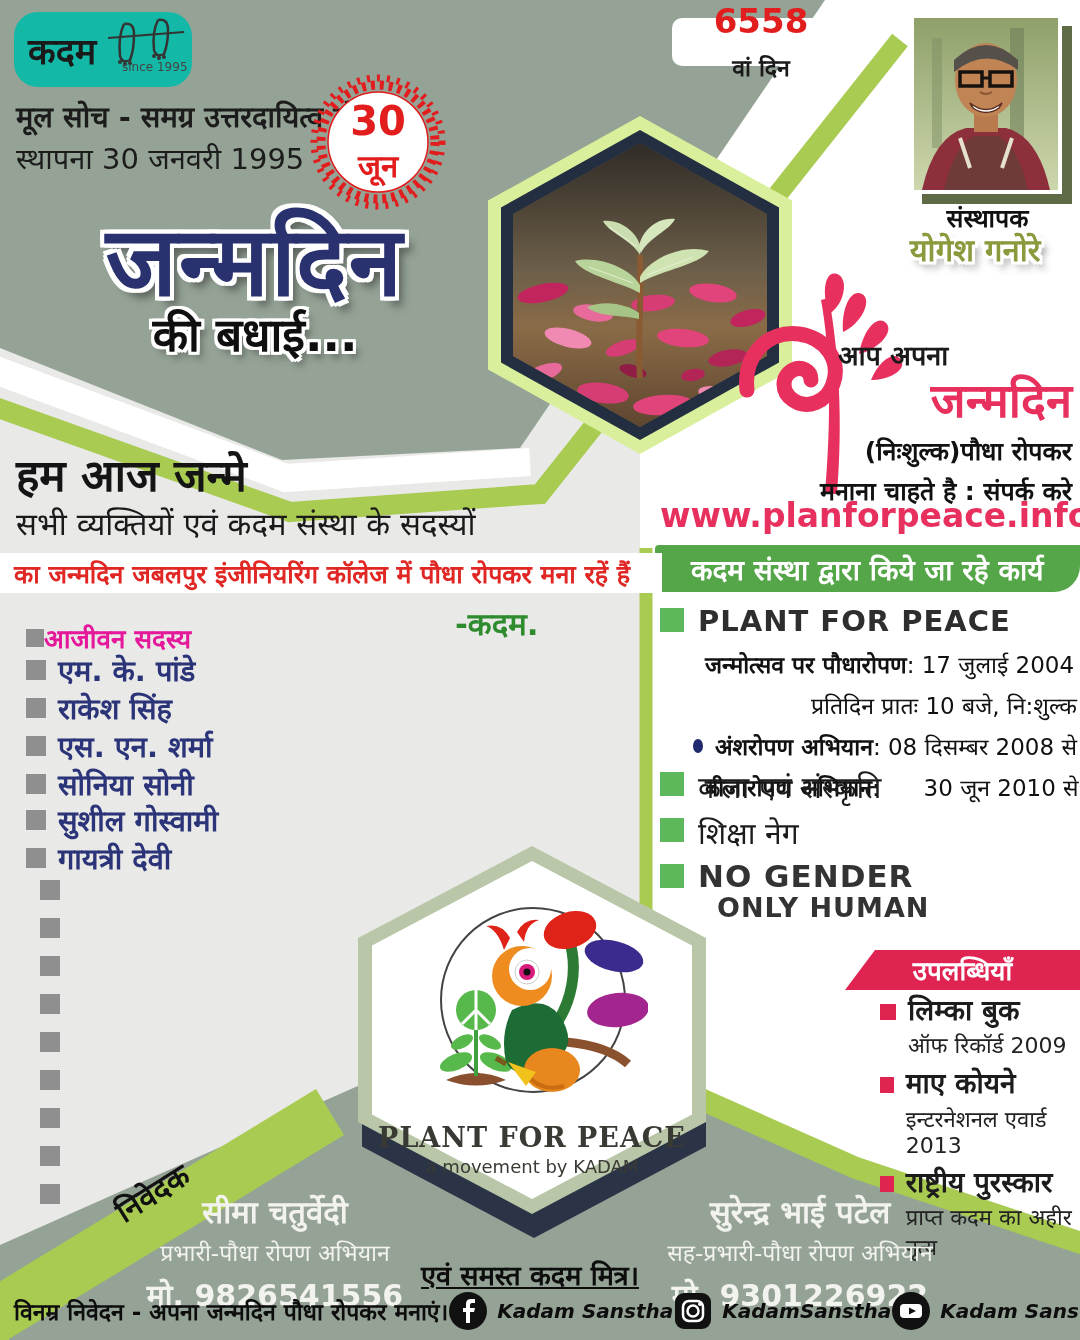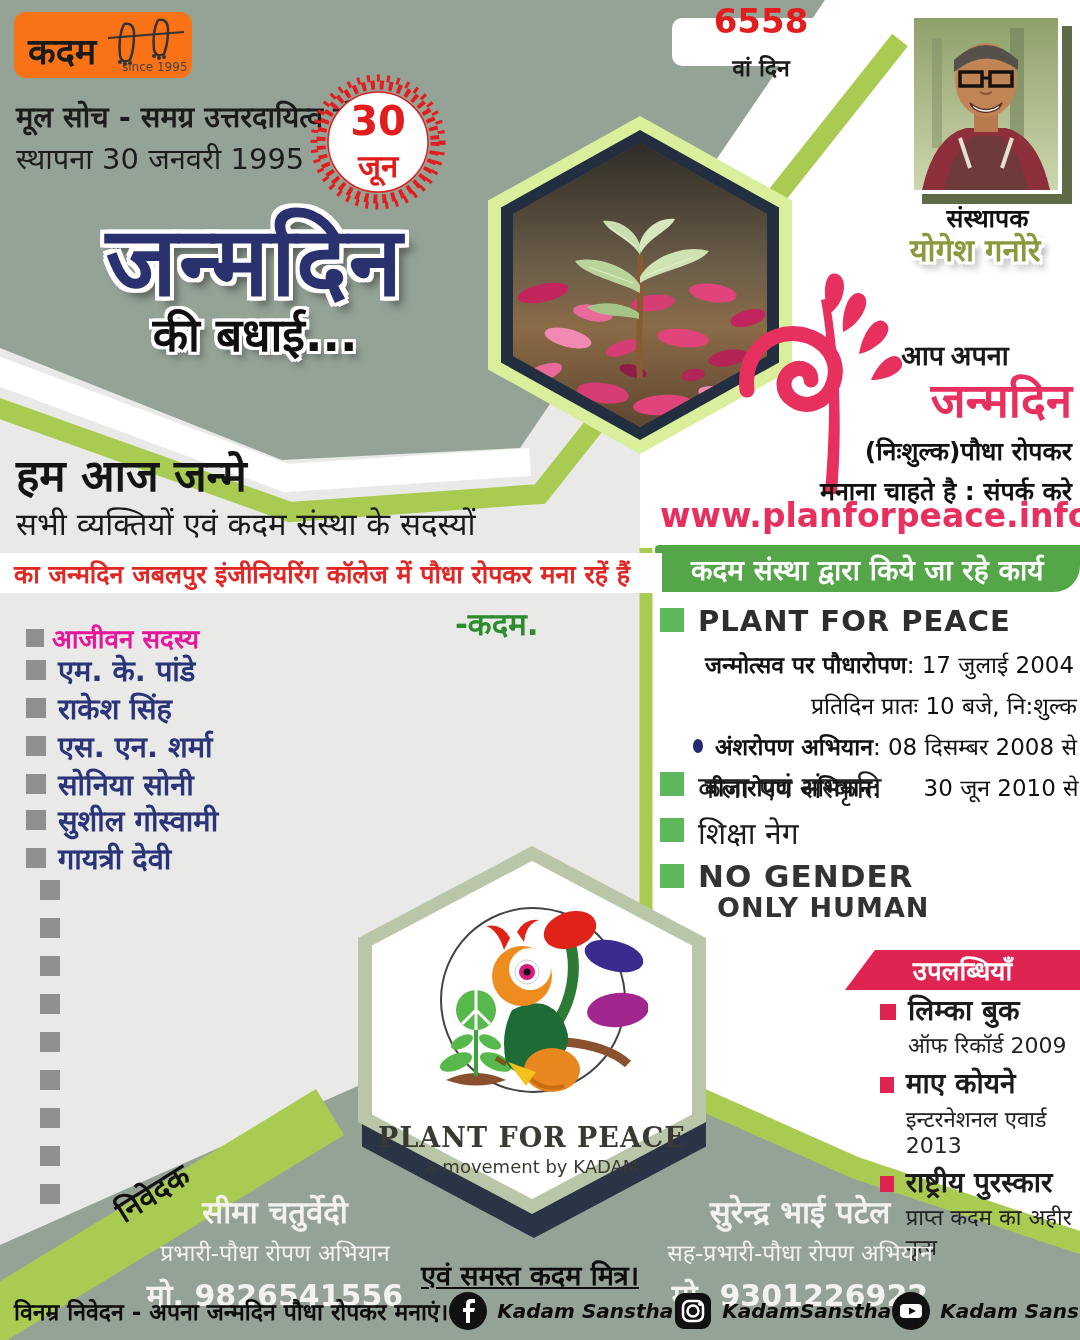--- a/index.html
+++ b/index.html
@@ -45,21 +45,21 @@
     <polygon points="0,1245 360,1085 530,1200 660,1085 856,1178 1080,1253 1080,1340 0,1340" fill="#95a396"></polygon>
     <path d="M 640,1072 L 856,1168 L 1090,1246" stroke="#a9cb52" stroke-width="22" fill="none"></path>
     <polygon points="0,0 825,0 520,448 282,460 0,348" fill="#95a396"></polygon>
     <path d="M -10,368 L 286,478 L 530,462" stroke="#ffffff" stroke-width="28" fill="none"></path>
     <path d="M -10,405 L 290,512 L 540,494 L 900,40" stroke="#a9cb52" stroke-width="20" fill="none"></path>
     <path d="M 646,548 L 646,912 L 576,988" stroke="#a9cb52" stroke-width="13" fill="none"></path>
     <path d="M -20,1325 L 330,1112" stroke="#a9cb52" stroke-width="54" fill="none"></path>
     <rect x="0" y="1283" width="9" height="57" fill="#a9cb52"></rect>
   </svg>
 
-  <div class="abs z1" style="left:14px;top:12px;width:178px;height:66px;background:#f97316;border-radius:12px;">
+  <div class="abs z1" style="left:14px;top:12px;width:178px;height:75px;background:#14b8a6;border-radius:24px;">
     <div class="abs" style="left:14px;top:14px;font-size:36px;font-weight:bold;color:#1a1a1a;">कदम</div>
     <svg class="abs" style="left:92px;top:4px;" width="80" height="62" viewBox="0 0 80 62">
       <path d="M2,22 L78,16" stroke="#333" stroke-width="2" fill="none"></path>
       <path d="M18,8 q10,-2 10,10 q0,16 -4,26 q-8,4 -10,-4 q-2,-20 4,-32" fill="none" stroke="#333" stroke-width="2.5"></path>
       <circle cx="14" cy="46" r="2" fill="#333"></circle>
         <circle cx="19" cy="48" r="2" fill="#333"></circle>
         <circle cx="24" cy="47" r="2" fill="#333"></circle>
       <path d="M52,4 q10,-2 10,10 q0,14 -4,24 q-8,4 -10,-4 q-2,-18 4,-30" fill="none" stroke="#333" stroke-width="2.5"></path>
       <circle cx="48" cy="40" r="2" fill="#333"></circle>
         <circle cx="53" cy="42" r="2" fill="#333"></circle>
@@ -160,21 +160,21 @@
 
   <svg class="abs z1" style="left:733px;top:272px;" width="170" height="225" viewBox="0 0 170 225">
     <path d="M14,118 C10,84 34,58 66,62 C94,66 108,90 100,112 C94,130 74,138 60,128 C48,120 48,104 60,98 C68,94 78,98 78,108" stroke="#e8305e" stroke-width="15" fill="none" stroke-linecap="round"></path>
     <path d="M88,28 C98,82 98,150 92,222 L104,222 C110,150 106,82 96,26 Z" fill="#e8305e"></path>
     <path d="M96,42 C88,20 92,-2 104,2 C116,6 112,32 96,42 Z" fill="#e8305e"></path>
     <path d="M110,60 C108,36 118,16 129,22 C140,28 128,52 110,60 Z" fill="#e8305e"></path>
     <path d="M126,82 C130,58 144,42 153,51 C162,60 144,78 126,82 Z" fill="#e8305e"></path>
     <path d="M138,108 C146,88 162,78 168,88 C174,98 156,108 138,108 Z" fill="#e8305e"></path>
   </svg>
   <div class="abs z1" style="left:710px;top:336px;width:362px;text-align:right;">
-    <div style="font-size:27px;font-weight:bold;color:#1a1a1a;text-align:center;padding-left:128px;font-family:Liberation Serif, serif;">आप अपना</div>
+    <div style="font-size:27px;font-weight:bold;color:#1a1a1a;text-align:left;padding-left:128px;">आप अपना</div>
     <div style="font-size:47px;font-weight:bold;color:#e8305e;margin-top:-6px;">जन्मदिन</div>
     <div style="font-size:25px;font-weight:bold;color:#111;margin-top:2px;">(निःशुल्क)पौधा रोपकर</div>
     <div style="font-size:25px;font-weight:bold;color:#111;margin-top:6px;">मनाना चाहते है : संपर्क करे</div>
   </div>
   <div class="abs z1" style="left:660px;top:496px;width:420px;text-align:center;font-size:33px;font-weight:bold;color:#e8305e;">www.planforpeace.info</div>
 
   <div class="abs z1" style="left:655px;top:545px;width:425px;height:47px;background:#55a648;
        border-radius:4px 0 0 0;border-bottom-right-radius:26px;display:flex;align-items:center;">
     <span style="padding-left:36px;font-size:28px;font-weight:bold;color:#fff;">कदम संस्था द्वारा किये जा रहे कार्य</span>
   </div>
@@ -243,21 +243,21 @@
     </div>
   </div>
 
   <div class="abs z1" style="left:16px;top:444px;font-size:44px;font-weight:bold;color:#141414;">हम आज जन्मे</div>
   <div class="abs z1" style="left:16px;top:502px;font-size:31px;font-weight:normal;color:#1a1a1a;">सभी व्यक्तियों एवं कदम संस्था के सदस्यों</div>
   <div class="abs z1" style="left:0;top:553px;width:662px;height:40px;background:#fff;display:flex;align-items:center;">
     <span style="padding-left:14px;font-size:25px;font-weight:bold;color:#e02724;white-space:nowrap;">का जन्मदिन जबलपुर इंजीनियरिंग कॉलेज में पौधा रोपकर मना रहें हैं</span>
   </div>
   <div class="abs z1" style="left:455px;top:602px;font-size:31px;font-weight:bold;color:#2e8b2e;">-कदम.</div>
 
-  <div class="abs z1" style="left:26px;top:620px;display:flex;align-items:center;gap:8px;">
+  <div class="abs z1" style="left:26px;top:620px;display:flex;align-items:center;gap:0;">
     <span class="sq" style="width:18px;height:18px;"></span>
     <span style="font-size:26px;font-weight:bold;color:#e5179b;">आजीवन सदस्य</span>
   </div>
   <div class="memberrow z1" style="top:650px;">
     <span class="sq"></span>
     <span>एम. के. पांडे</span>
     </div>
   <div class="memberrow z1" style="top:688px;">
     <span class="sq"></span>
     <span>राकेश सिंह</span>

